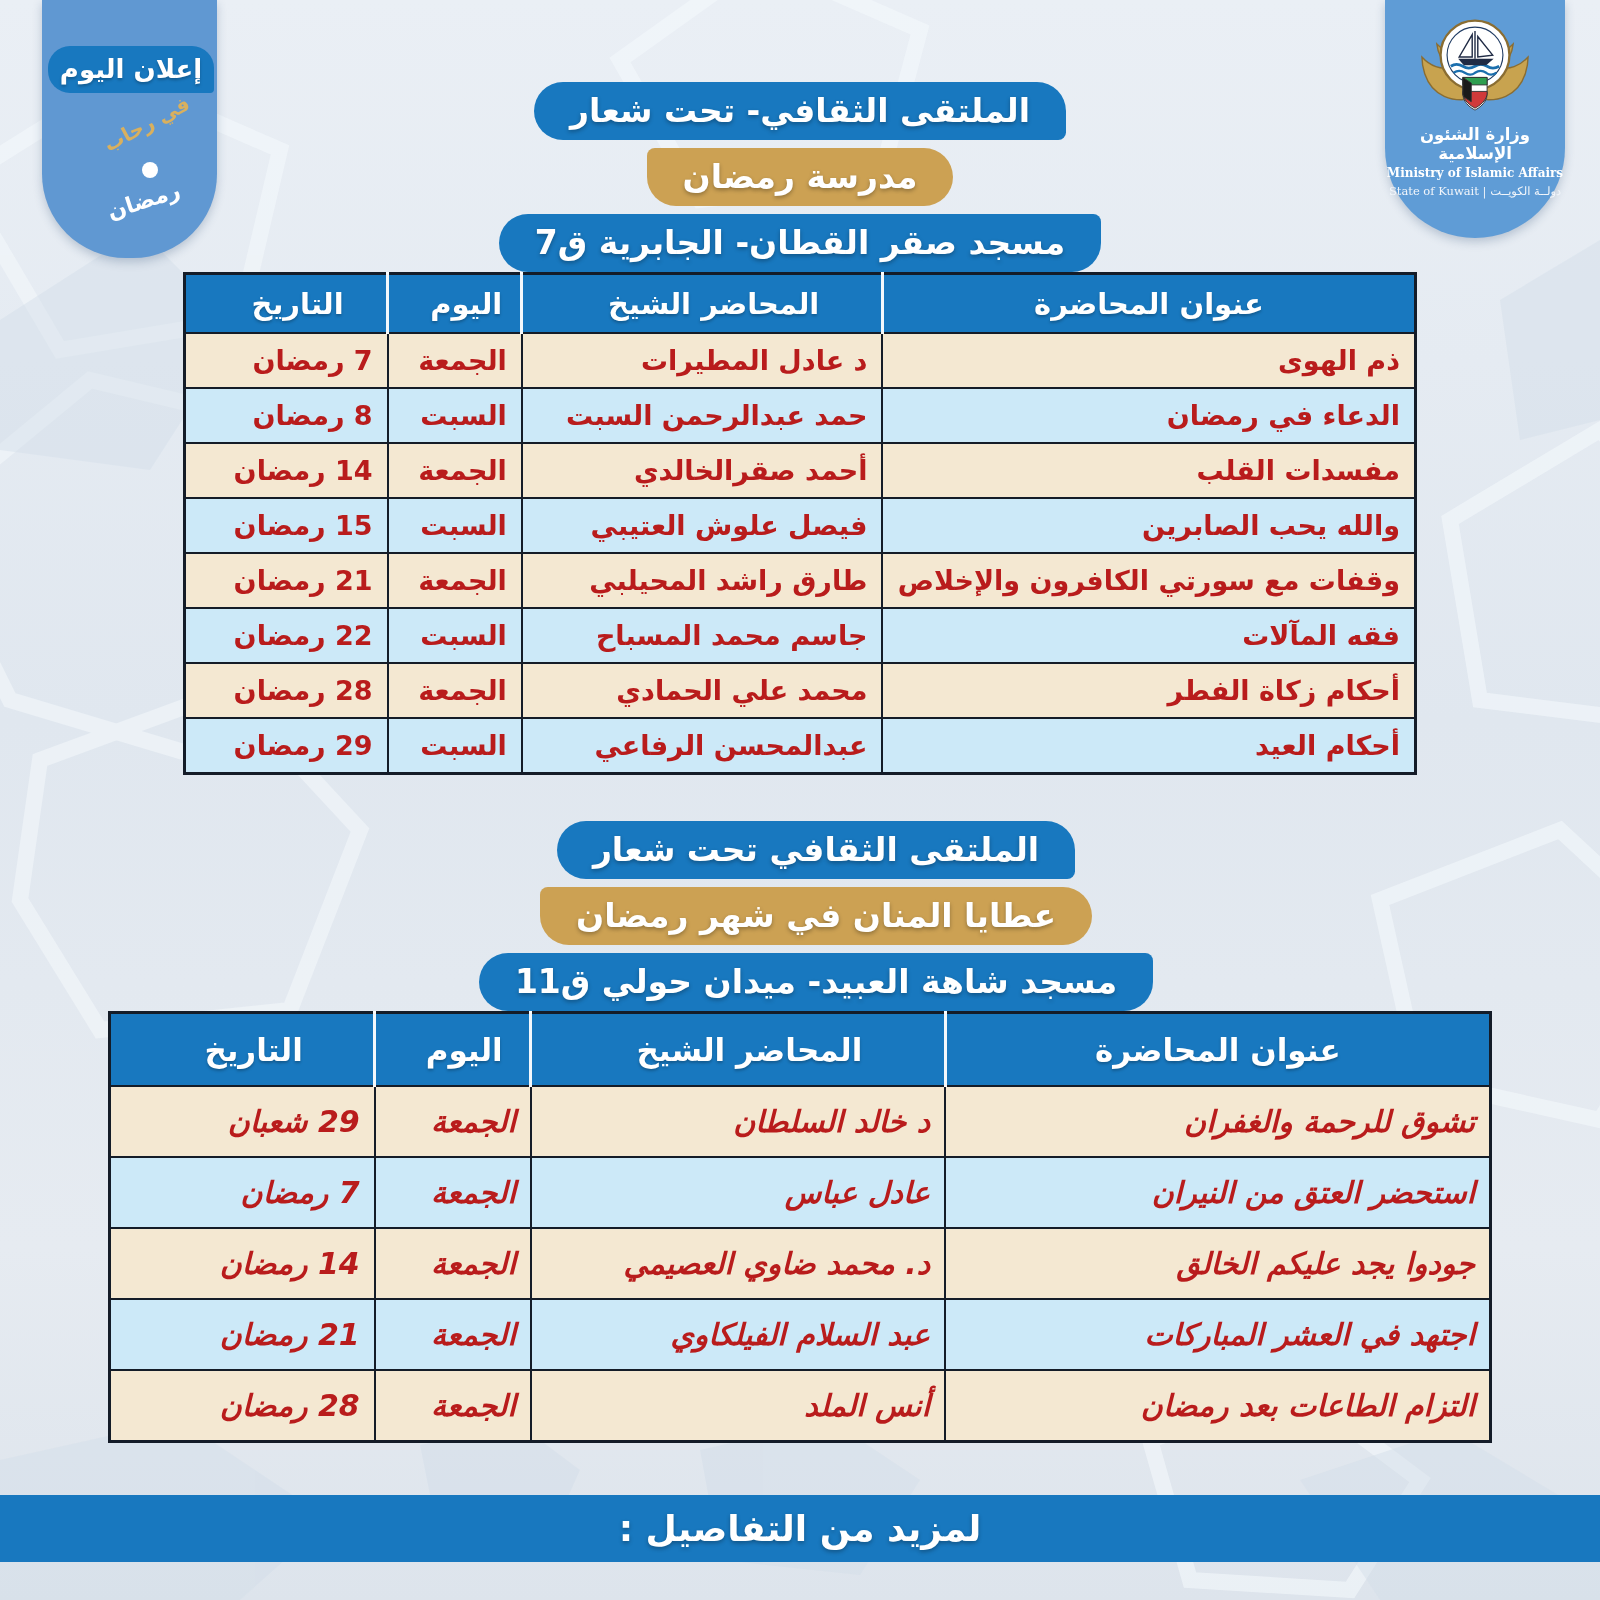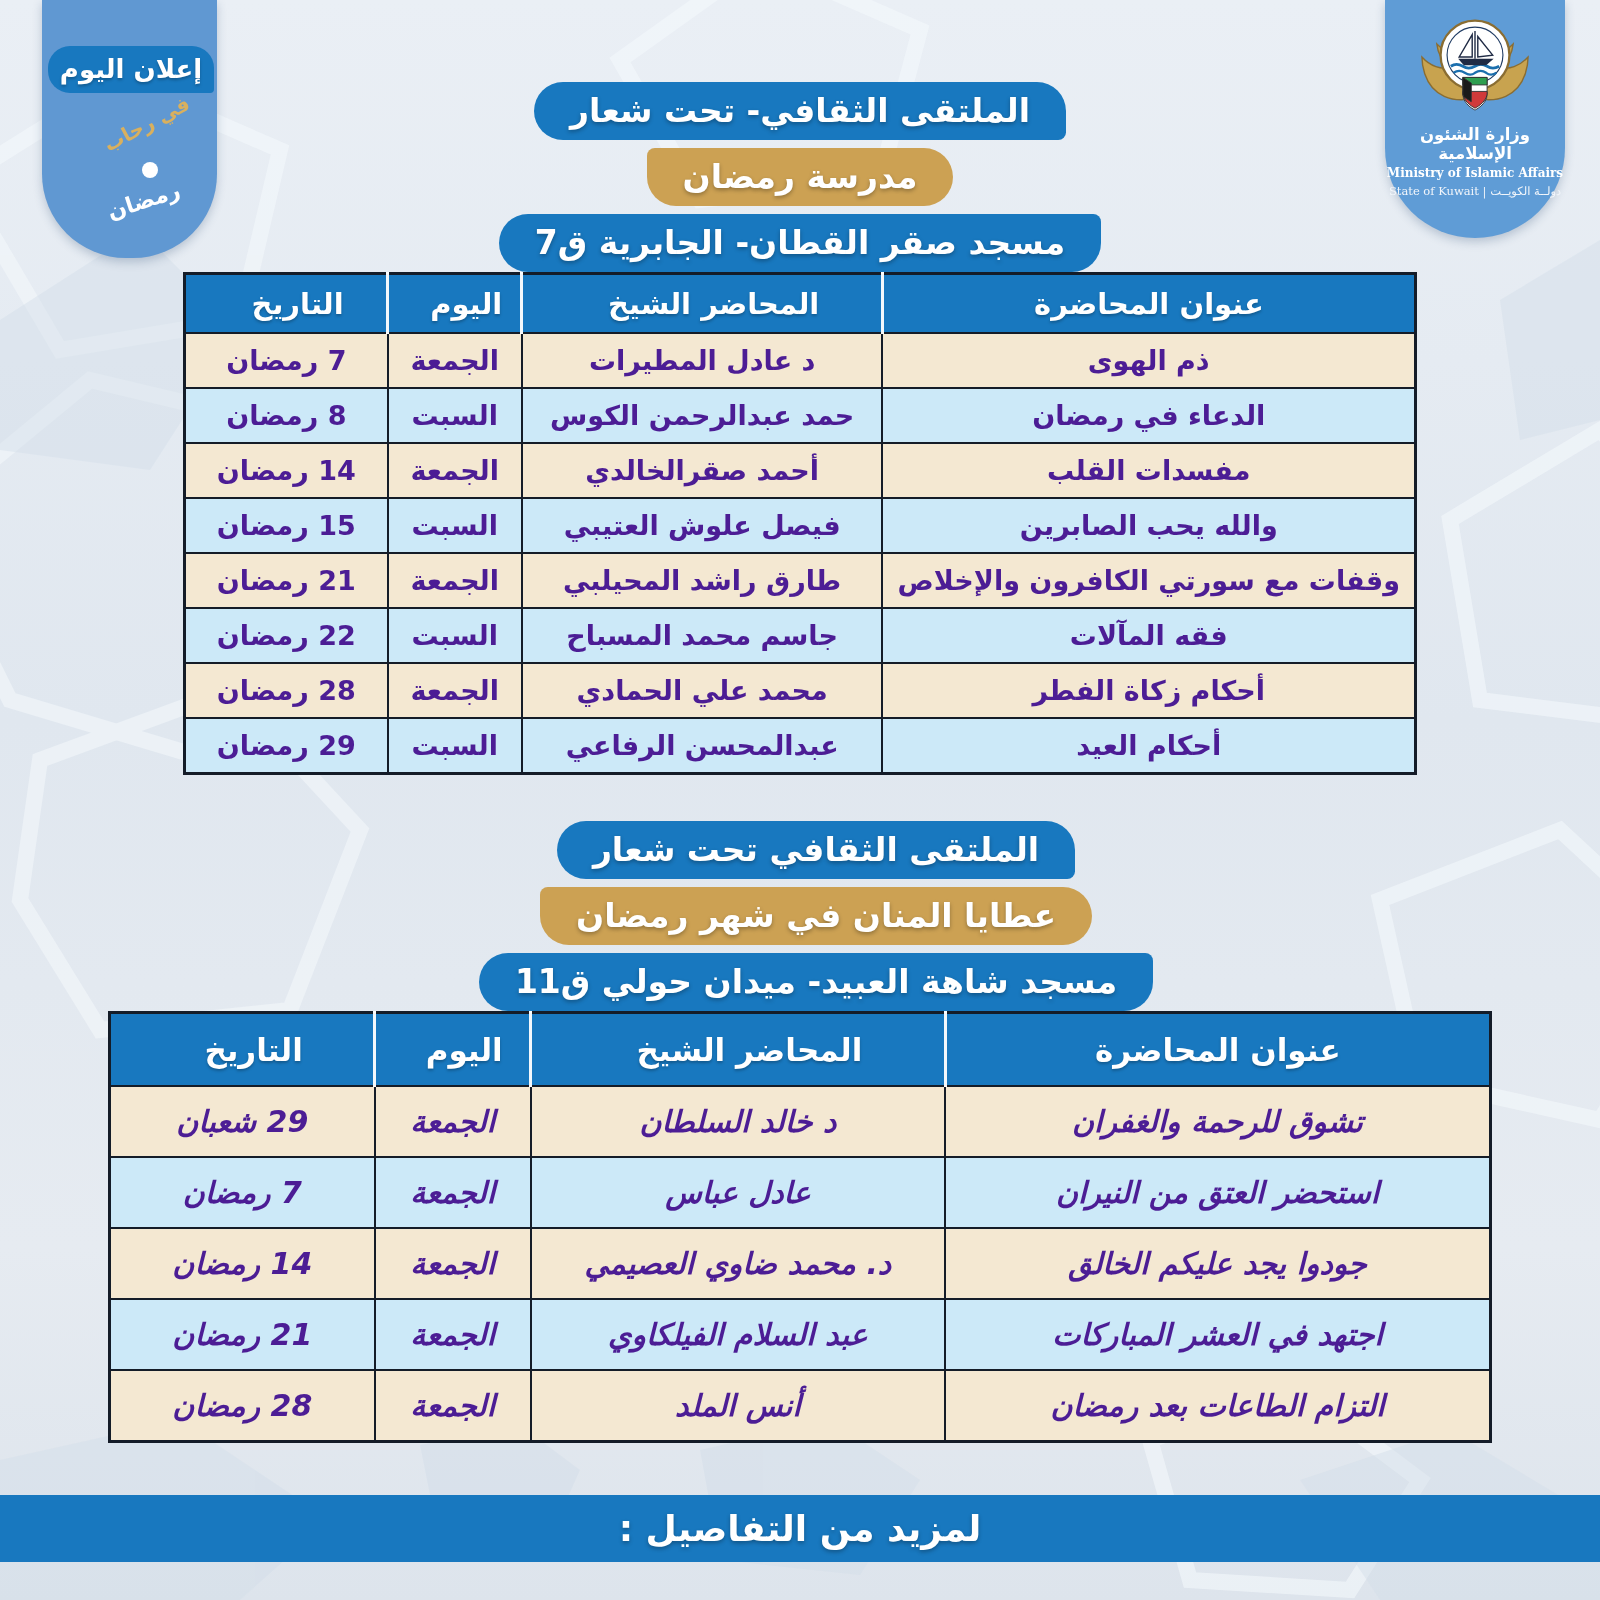--- a/index.html
+++ b/index.html
@@ -66,21 +66,21 @@
   .t2{width:1384px;margin-top:44px;}
   table.sched th{
     background:var(--primary_blue);color:#fff;font-weight:bold;
     padding:0 14px;text-shadow:0 2px 3px rgba(0,0,0,.25);
   }
   table.sched th + th{border-inline-start:3px solid rgba(255,255,255,.95);padding-left:37px;}
   .t1 th{height:57px;font-size:29px;}
   .t2 th{height:71px;font-size:31px;}
   table.sched td{
     border:2px solid var(--border);
-    text-align:center;font-weight:bold;color:#4c1d95;
+    font-weight:bold;color:#b91c1c;
     padding:0 14px;overflow:hidden;white-space:nowrap;
   }
   .t1 td{height:53px;font-size:27px;}
   .t2 td{height:69px;font-size:30px;font-style:italic;}
   table.sched tbody tr:nth-child(odd) td{background:var(--row_cream);}
   table.sched tbody tr:nth-child(even) td{background:var(--row_blue);}
 
   
   .footer-bar{
     margin-top:52px;width:1600px;height:67px;
@@ -178,21 +178,21 @@
         </thead>
       <tbody>
           <tr>
             <td>ذم الهوى</td>
             <td>د عادل المطيرات</td>
             <td>الجمعة</td>
             <td>7 رمضان</td>
           </tr>
           <tr>
             <td>الدعاء في رمضان</td>
-            <td>حمد عبدالرحمن الكوس</td>
+            <td>حمد عبدالرحمن السبت</td>
             <td>السبت</td>
             <td>8 رمضان</td>
           </tr>
           <tr>
             <td>مفسدات القلب</td>
             <td>أحمد صقرالخالدي</td>
             <td>الجمعة</td>
             <td>14 رمضان</td>
           </tr>
           <tr>

